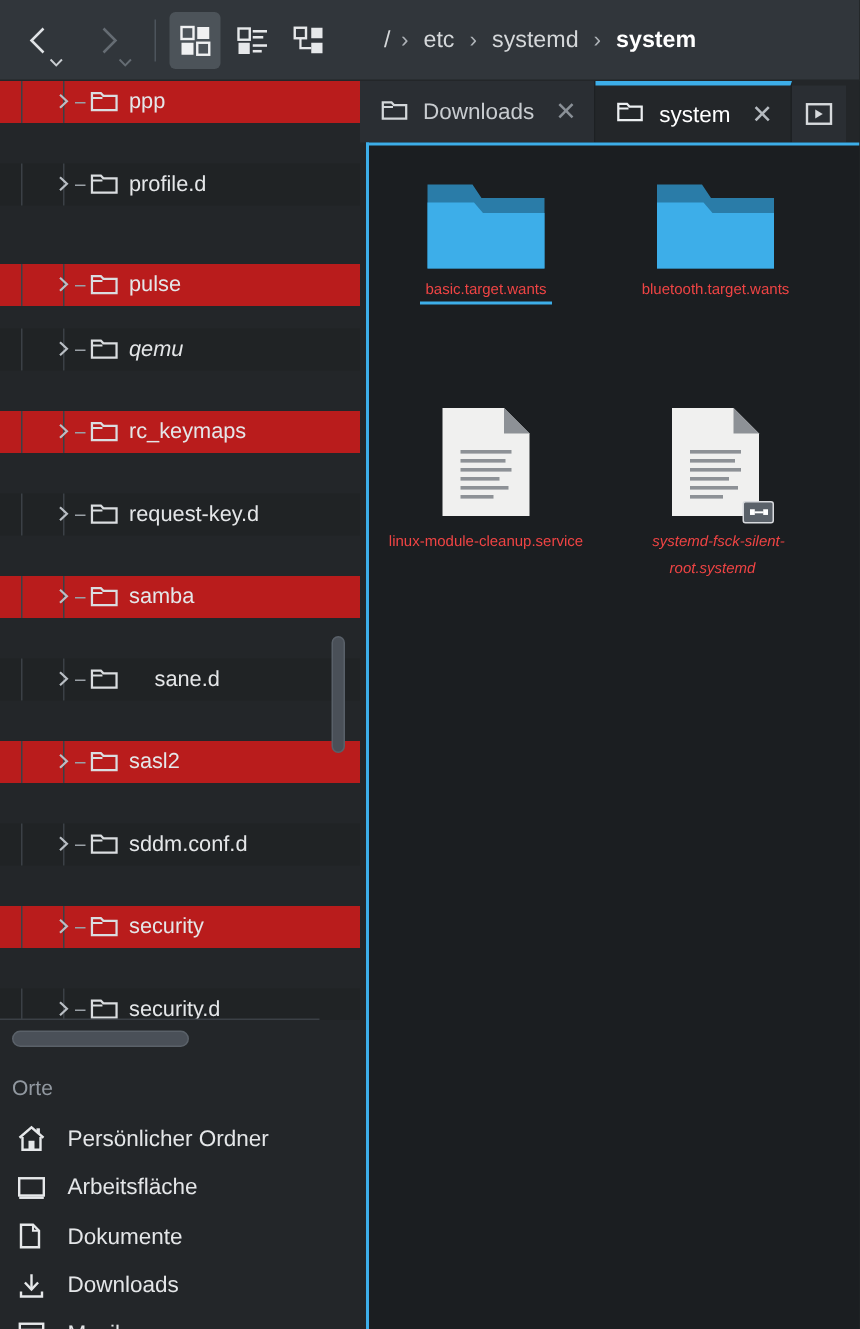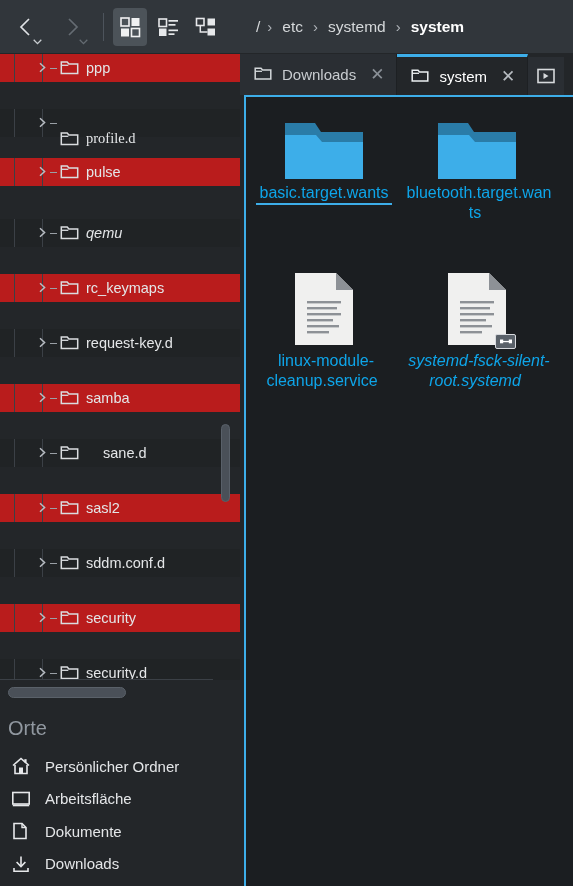--- a/index.html
+++ b/index.html
@@ -88,21 +88,21 @@
     background: #4a5058; border: 1px solid #5a6169;
   }
   .tree-bottom-border {
     position: absolute; left: 0; top: 625px; width: 213px; height: 1px;
     background: #3b4046;
   }
 
   
   .places { position: absolute; left: 0; top: 655px; width: 240px; }
   .places-title {
-    color: #9198a0; font-size: 20px; padding: 8px 0 10px 8px;
+    color: #9198a0; font-size: 14px; padding: 8px 0 10px 8px;
   }
   .place {
     display: flex; align-items: center; gap: 14px;
     height: 32.5px; padding-left: 10px;
     color: #e4e6e8; font-size: 15px;
   }
   .place .pico { width: 21px; height: 21px; display: flex; align-items:center; justify-content:center; }
 
   
   .tabbar {
@@ -134,21 +134,21 @@
     overflow: hidden;
   }
   .grid {
     position: relative; padding: 18px 0 0 0;
   }
   .item {
     position: absolute; width: 152px; text-align: center;
   }
   .item .ic { height: 82px; display: flex; align-items: flex-end; justify-content: center; }
   .item .nm {
-    margin-top: 9px; font-size: 16px; color: #0ea5e9; line-height: 1.28;
+    margin-top: 9px; font-size: 10px; color: #ef4444; line-height: 1.28;
     word-wrap: break-word; padding: 0 4px; text-align: center;
   }
   .item .nm.hovered {
     display: inline; border-bottom: 2px solid #3daee9; padding-bottom: 2px;
   }
   .item .nm.link { font-style: italic; }
   .icwrap { position: relative; display:inline-block; }
   .linkbadge {
     position: absolute; right: -8px; bottom: 2px;
     width: 21px; height: 15px; background: #5a6169; border: 1px solid #d8dade;
@@ -246,31 +246,31 @@
         </div>
         <div class="trow even" style="top: 27.5px;">
           <div class="guides">
             <div class="guide" style="left:14px"></div>
             <div class="guide" style="left:42px"></div>
           </div>
           <span class="tw-arrow" style="left:36px;top:7px;"><svg width="13" height="13" viewBox="0 0 13 13">
               <path d="M4 2.2 L8.6 6.5 L4 10.8" fill="none" stroke="#b9bec4" stroke-width="1.5"></path>
             </svg></span>
           <span class="tw-dash" style="left:50px;top:13.5px;"></span>
-          <div class="t-label" style="left:60px;top:21px;font-family:Liberation Serif, serif;">
+          <div class="t-label" style="left:60px;top:5px;">
             <span style="position:relative;display:flex;">
               <svg width="19" height="17" viewBox="0 0 19 17">
                 <path d="M1.3 3 L7.2 3 L8.9 4.9 L17.7 4.9 L17.7 14.4 L1.3 14.4 Z" fill="none" stroke="#dadde0" stroke-width="1.5"></path>
                 <path d="M1.3 6.3 L8.3 6.3" fill="none" stroke="#dadde0" stroke-width="1.3"></path>
               </svg>
             </span>
             <span>profile.d</span>
           </div>
         </div>
-        <div class="trow odd" style="top: 49px;">
+        <div class="trow odd" style="top: 67px;">
           <div class="guides">
             <div class="guide" style="left:14px"></div>
             <div class="guide" style="left:42px"></div>
           </div>
           <span class="tw-arrow" style="left:36px;top:7px;"><svg width="13" height="13" viewBox="0 0 13 13">
               <path d="M4 2.2 L8.6 6.5 L4 10.8" fill="none" stroke="#b9bec4" stroke-width="1.5"></path>
             </svg></span>
           <span class="tw-dash" style="left:50px;top:13.5px;"></span>
           <div class="t-label" style="left:60px;top:5px;">
             <span style="position:relative;display:flex;">

